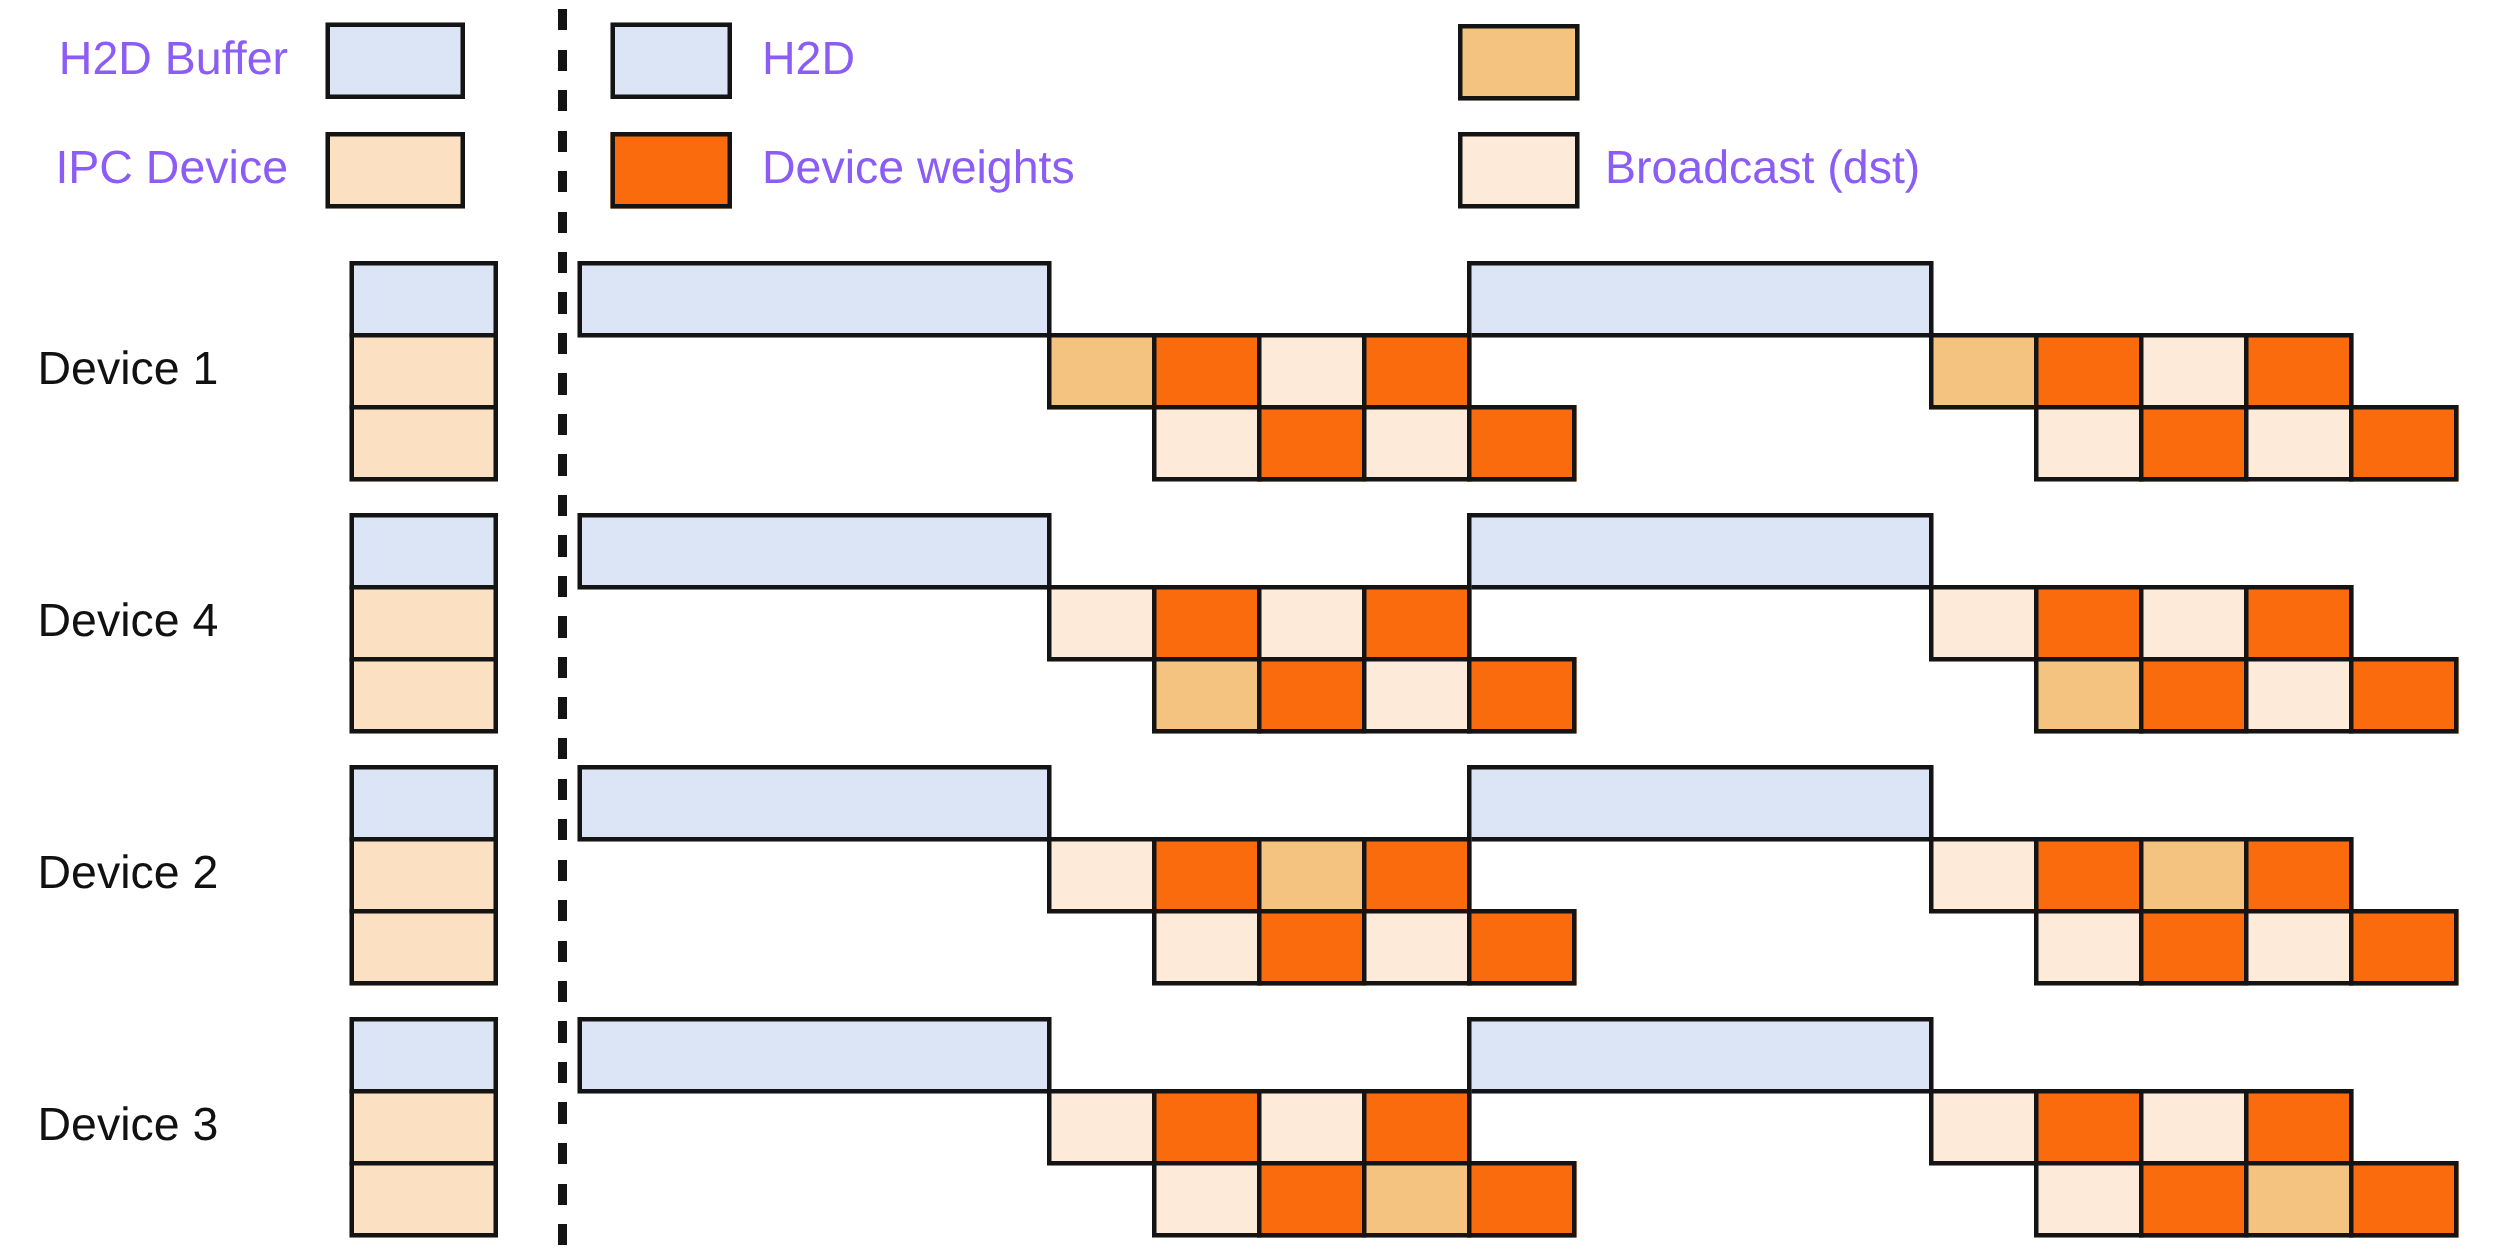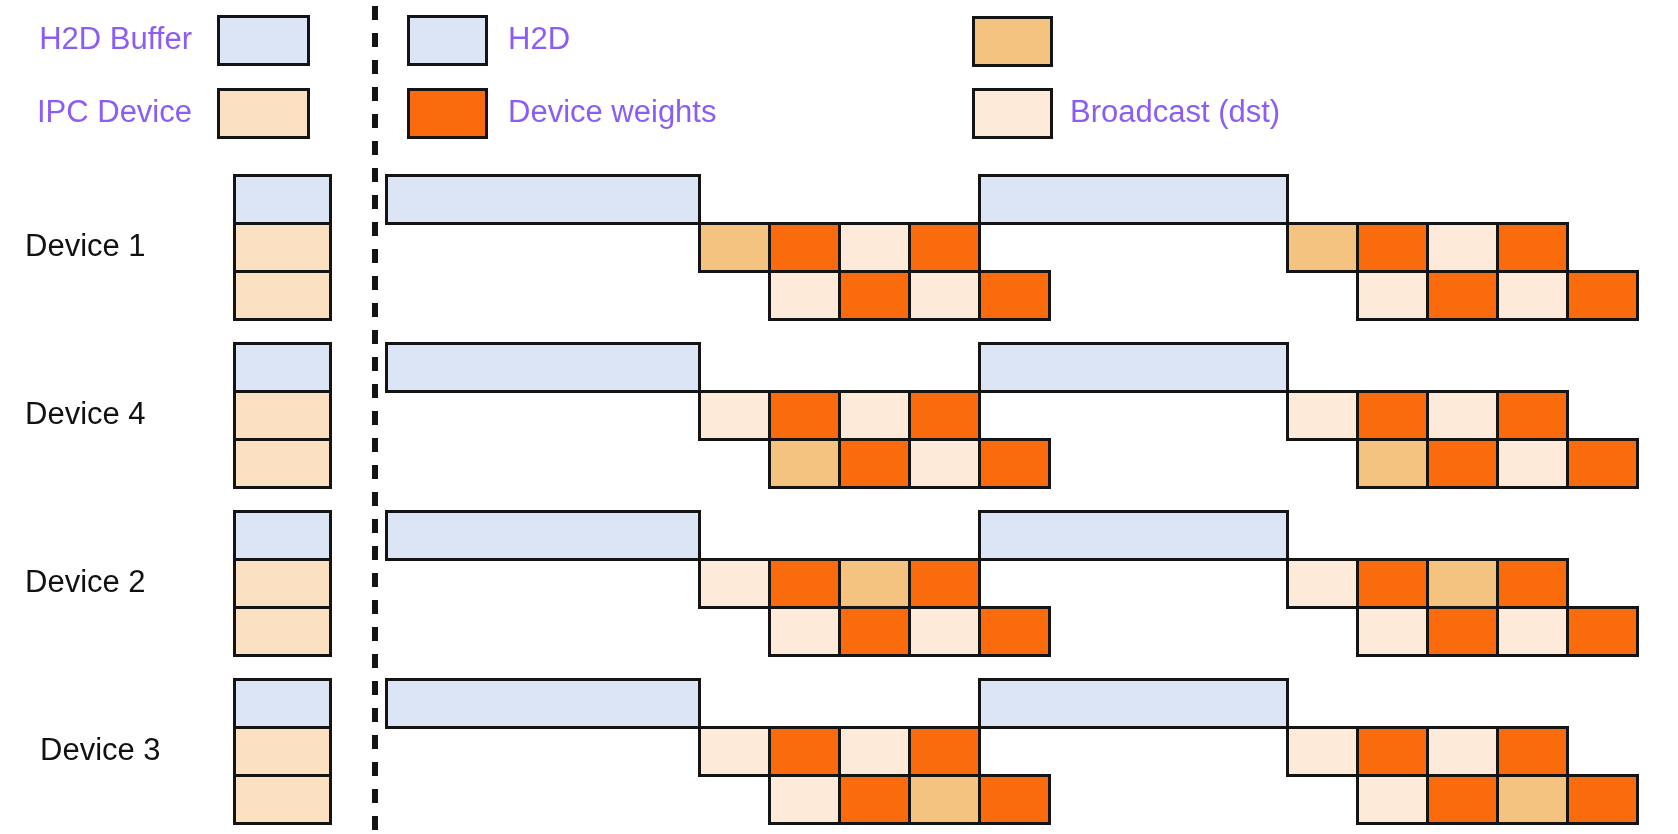--- a/index.html
+++ b/index.html
@@ -102,21 +102,21 @@
       <div class="rect" style="left: 1286px; top: 558px; width: 73px; height: 51px; background: rgb(253, 234, 216);"></div>
       <div class="rect" style="left: 1356px; top: 558px; width: 73px; height: 51px; background: rgb(249, 107, 13);"></div>
       <div class="rect" style="left: 1426px; top: 558px; width: 73px; height: 51px; background: rgb(244, 195, 127);"></div>
       <div class="rect" style="left: 1496px; top: 558px; width: 73px; height: 51px; background: rgb(249, 107, 13);"></div>
       <div class="rect" style="left: 1356px; top: 606px; width: 73px; height: 51px; background: rgb(253, 234, 216);"></div>
       <div class="rect" style="left: 1426px; top: 606px; width: 73px; height: 51px; background: rgb(249, 107, 13);"></div>
       <div class="rect" style="left: 1496px; top: 606px; width: 73px; height: 51px; background: rgb(253, 234, 216);"></div>
       <div class="rect" style="left: 1566px; top: 606px; width: 73px; height: 51px; background: rgb(249, 107, 13);"></div>
     </div>
     <div>
-      <div class="device-label" style="left: 40px; top: 678px;">Device 3</div>
+      <div class="device-label" style="left: 25px; top: 678px;">Device 3</div>
       <div class="rect" style="left: 233px; top: 678px; width: 99px; height: 51px; background: rgb(219, 229, 246);"></div>
       <div class="rect" style="left: 233px; top: 726px; width: 99px; height: 51px; background: rgb(252, 224, 194);"></div>
       <div class="rect" style="left: 233px; top: 774px; width: 99px; height: 51px; background: rgb(252, 224, 194);"></div>
       <div class="rect" style="left: 385px; top: 678px; width: 316px; height: 51px; background: rgb(219, 229, 246);"></div>
       <div class="rect" style="left: 978px; top: 678px; width: 311px; height: 51px; background: rgb(219, 229, 246);"></div>
       <div class="rect" style="left: 698px; top: 726px; width: 73px; height: 51px; background: rgb(253, 234, 216);"></div>
       <div class="rect" style="left: 768px; top: 726px; width: 73px; height: 51px; background: rgb(249, 107, 13);"></div>
       <div class="rect" style="left: 838px; top: 726px; width: 73px; height: 51px; background: rgb(253, 234, 216);"></div>
       <div class="rect" style="left: 908px; top: 726px; width: 73px; height: 51px; background: rgb(249, 107, 13);"></div>
       <div class="rect" style="left: 768px; top: 774px; width: 73px; height: 51px; background: rgb(253, 234, 216);"></div>

